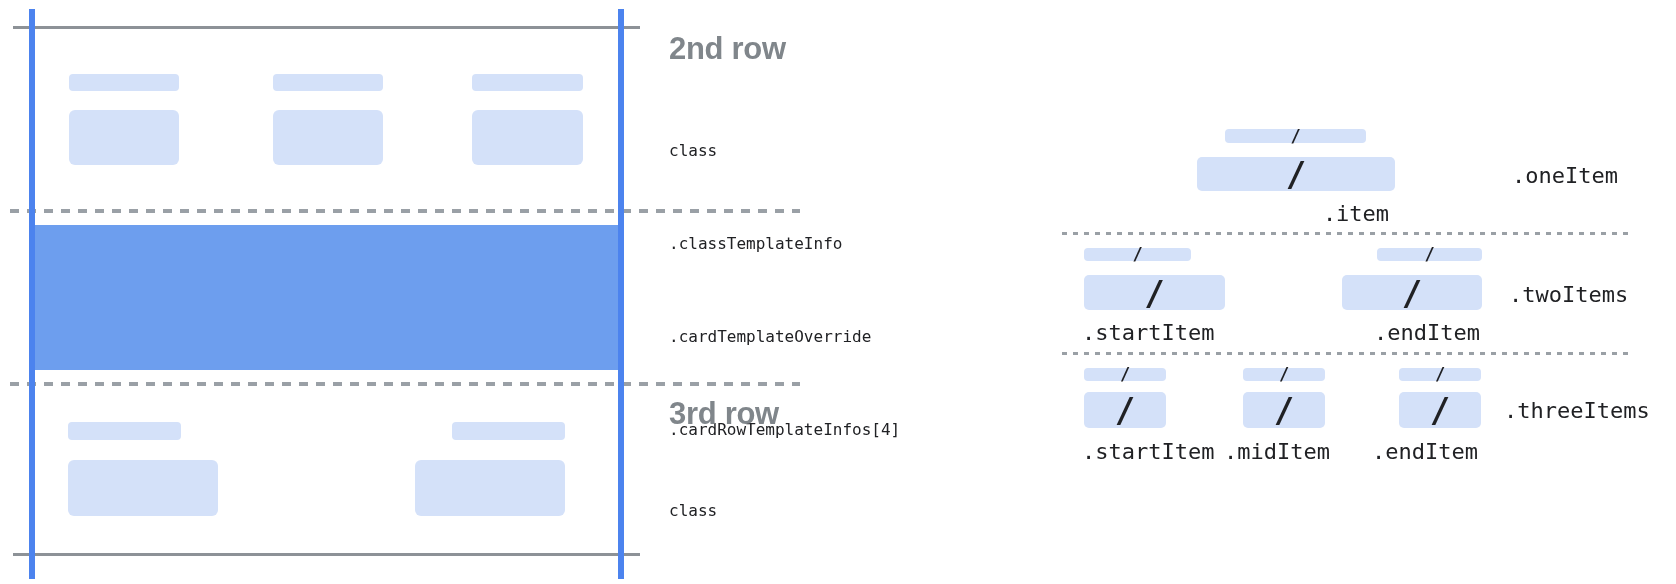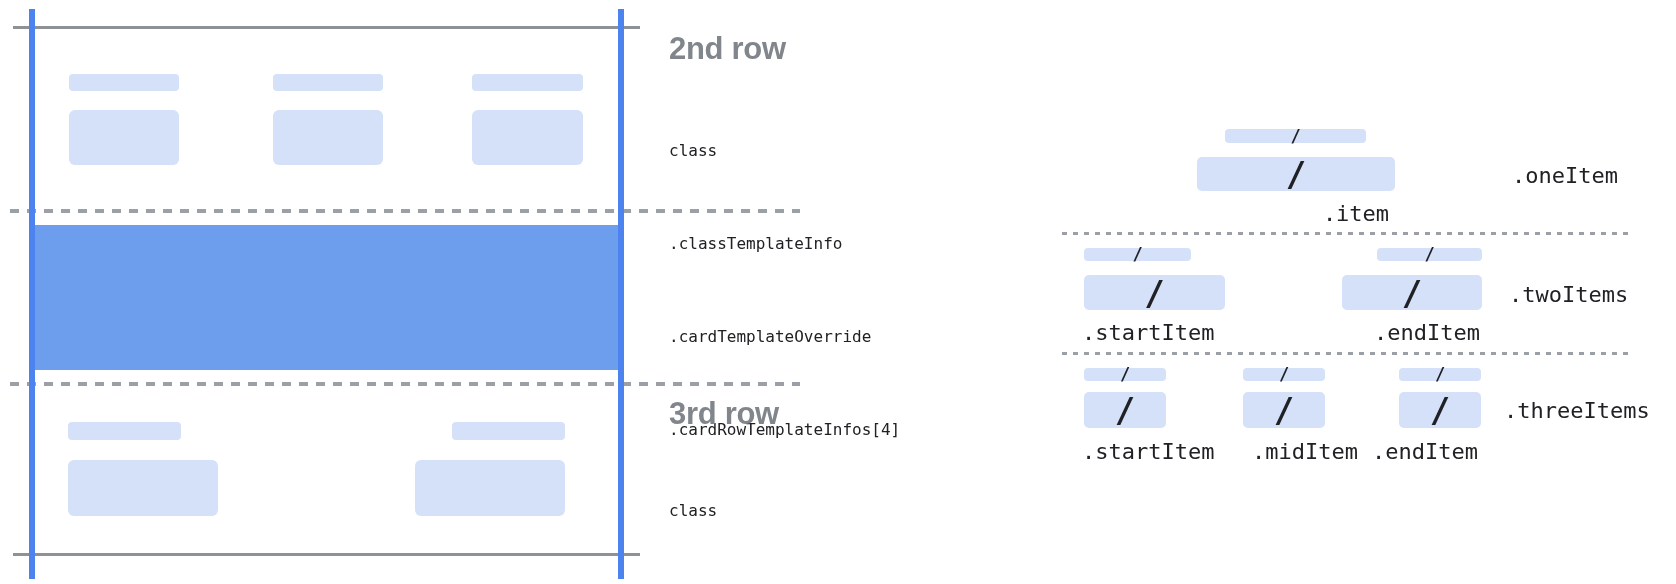--- a/index.html
+++ b/index.html
@@ -127,17 +127,17 @@
   <div class="rbar lg" style="left:1243px;top:392px;width:82px;height:36px">
     <span class="slash">/</span>
   </div>
   <div class="rbar sm" style="left:1399px;top:368px;width:82px;height:13px">
     <span class="slash">/</span>
   </div>
   <div class="rbar lg" style="left:1399px;top:392px;width:82px;height:36px">
     <span class="slash">/</span>
   </div>
   <div class="ilabel" style="left:1082px;top:441px">.startItem</div>
-  <div class="ilabel" style="left:1252px;top:441px">.midItem</div>
+  <div class="ilabel" style="left:1224px;top:441px">.midItem</div>
   <div class="ilabel" style="left:1372px;top:441px">.endItem</div>
   <div class="ilabel" style="left:1504px;top:400px">.threeItems</div>
 
 </div>
 
 </body></html>

